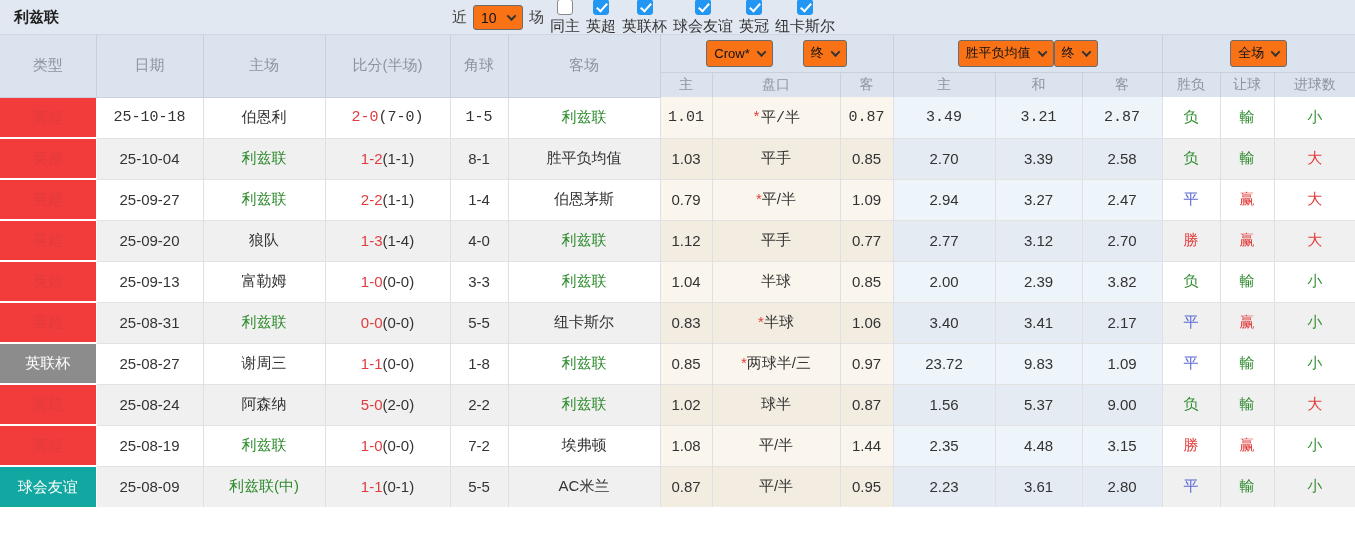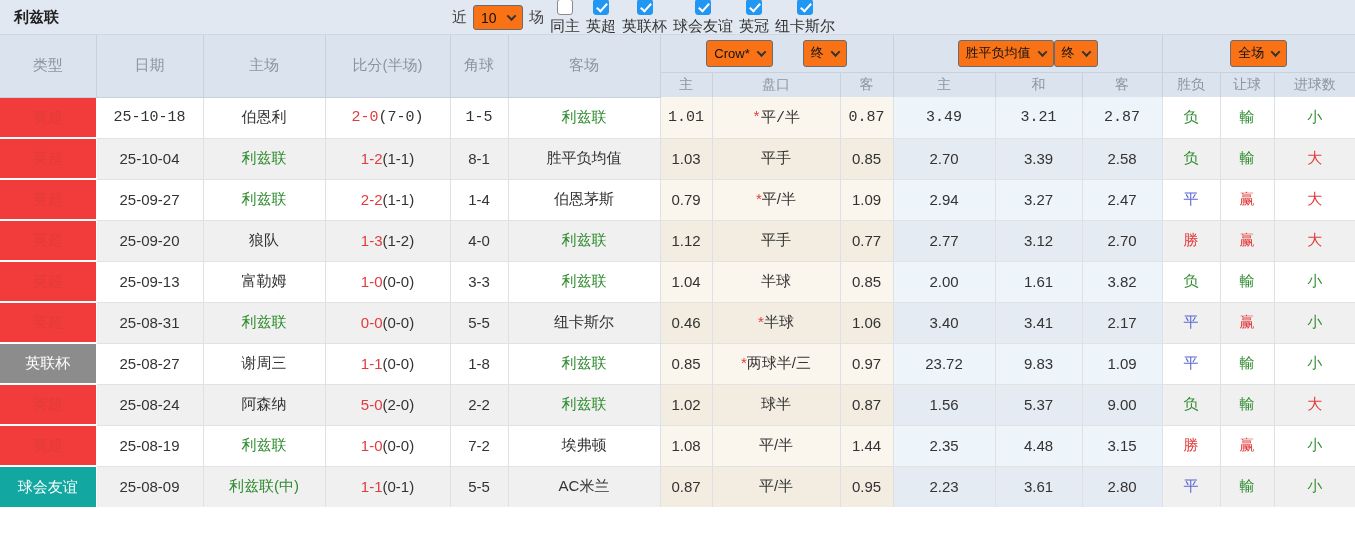--- a/index.html
+++ b/index.html
@@ -224,21 +224,21 @@
         <td class="blue">2.47</td>
         <td class="plain c-blue">平</td>
         <td class="plain c-red">赢</td>
         <td class="plain c-red">大</td>
       </tr>
 
       <tr>
         <td class="badge c-red">英超</td>
         <td class="plain">25-09-20</td>
         <td class="plain c-black">狼队</td>
-        <td class="plain"><span class="sc">1-3</span><span class="ht">(1-2)</span></td>
+        <td class="plain"><span class="sc">1-3</span><span class="ht">(1-4)</span></td>
         <td class="plain">4-0</td>
         <td class="plain c-green">利兹联</td>
         <td class="cream">1.12</td>
         <td class="cream"><span class="star"></span><span>平手</span></td>
         <td class="cream">0.77</td>
         <td class="blue">2.77</td>
         <td class="blue">3.12</td>
         <td class="blue">2.70</td>
         <td class="plain c-red">勝</td>
         <td class="plain c-red">赢</td>
@@ -249,35 +249,35 @@
         <td class="badge c-red">英超</td>
         <td class="plain">25-09-13</td>
         <td class="plain c-black">富勒姆</td>
         <td class="plain"><span class="sc">1-0</span><span class="ht">(0-0)</span></td>
         <td class="plain">3-3</td>
         <td class="plain c-green">利兹联</td>
         <td class="cream">1.04</td>
         <td class="cream"><span class="star"></span><span>半球</span></td>
         <td class="cream">0.85</td>
         <td class="blue">2.00</td>
-        <td class="blue">1.61</td>
+        <td class="blue">2.39</td>
         <td class="blue">3.82</td>
         <td class="plain c-green">负</td>
         <td class="plain c-green">輸</td>
         <td class="plain c-green">小</td>
       </tr>
 
       <tr>
         <td class="badge c-red">英超</td>
         <td class="plain">25-08-31</td>
         <td class="plain c-green">利兹联</td>
         <td class="plain"><span class="sc">0-0</span><span class="ht">(0-0)</span></td>
         <td class="plain">5-5</td>
         <td class="plain c-black">纽卡斯尔</td>
-        <td class="cream">0.46</td>
+        <td class="cream">0.83</td>
         <td class="cream"><span class="star">*</span><span>半球</span></td>
         <td class="cream">1.06</td>
         <td class="blue">3.40</td>
         <td class="blue">3.41</td>
         <td class="blue">2.17</td>
         <td class="plain c-blue">平</td>
         <td class="plain c-red">赢</td>
         <td class="plain c-green">小</td>
       </tr>
 

